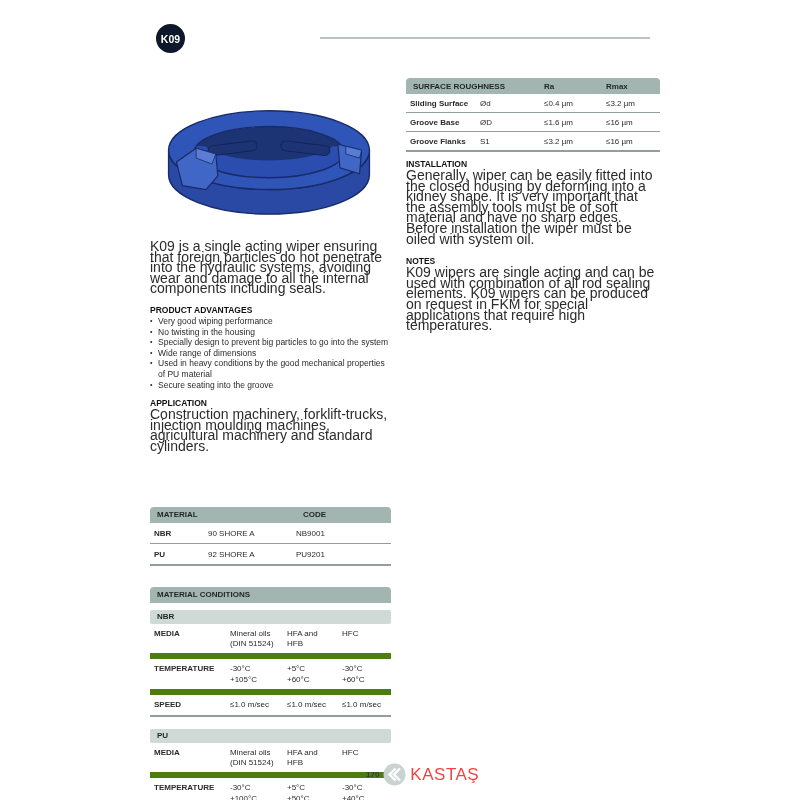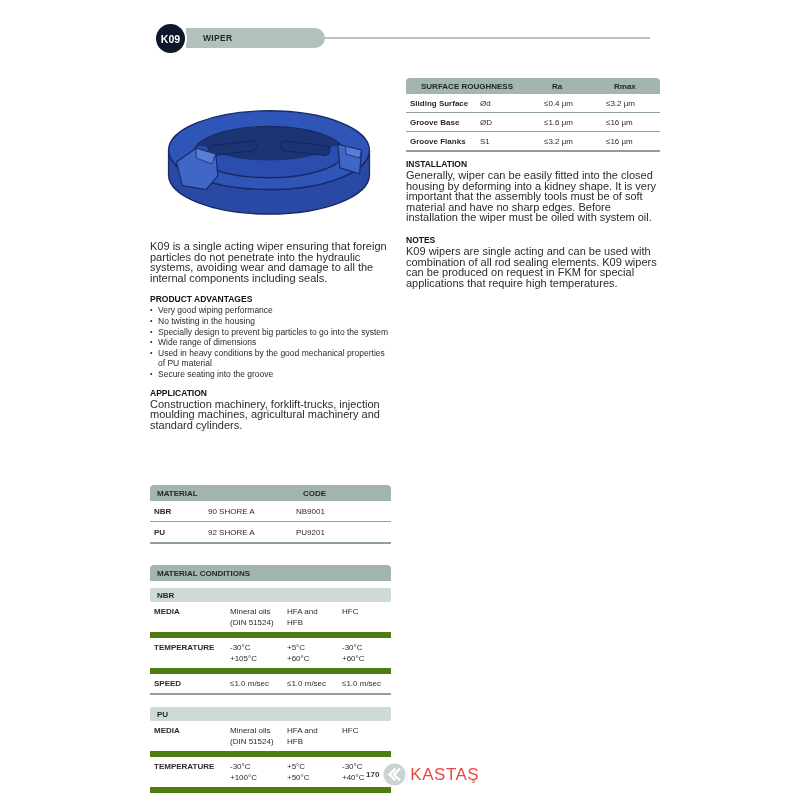--- a/index.html
+++ b/index.html
@@ -15,21 +15,21 @@
   .hdr-pill { position:absolute; left:186px; top:28px; width:139px; height:20px;
     background:#b2c1bd; border-radius:0 10px 10px 0; z-index:1;
     display:flex; align-items:center; padding-left:17px;
     font-weight:bold; font-size:8.5px; color:#1d2624; letter-spacing:.3px; }
   .hdr-line { position:absolute; left:320px; top:37px; width:330px; height:2px; background:#b7c4c0; }
 
   
   .col-left  { position:absolute; left:150px; top:97px;  width:241px; }
   .col-right { position:absolute; left:406px; top:78px;  width:254px; }
 
-  .para { font-size:11px; line-height:10.6px; color:#2b2b2b; }
+  .para { font-size:14px; line-height:10.6px; color:#2b2b2b; }
   .h-sec { font-size:8.5px; font-weight:bold; color:#111; margin-bottom:1px; }
 
   .product-img { width:238px; height:128px; margin-bottom:12px; }
 
   .adv-list { list-style:none; margin-top:11px; }
   .adv-list li { font-size:8.5px; line-height:10.6px; padding-left:8px; position:relative; }
   .adv-list li::before { content:"•"; position:absolute; left:0; top:0; font-size:7px; }
 
   .app-block { margin-top:8px; }
 
@@ -52,44 +52,41 @@
   .oc-grid { display:grid; grid-template-columns:80px 57px 55px 1fr; }
   .oc-table .bar { padding-left:7px; grid-template-columns:1fr; }
   .oc-sec { margin-top:7px; }
   .oc-row { padding:5px 0 4px 0; font-size:8px; white-space:pre-line; line-height:10.4px; }
   .oc-row .c0 { font-weight:bold; padding-left:4px; }
   .oc-row.sep { border-bottom:6px solid #4d7c0f; }
   .oc-row.last { border-bottom:2px solid #8fa09c; }
   .note { margin-top:8px; font-size:8.3px; font-style:italic; line-height:10.4px; color:#2b2b2b; }
 
   
-  .sr-grid { display:grid; grid-template-columns:74px 64px 62px 1fr;padding-left:8px; }
+  .sr-grid { display:grid; grid-template-columns:74px 64px 62px 1fr; }
   .sr-bar .g0 { grid-column:1 / 3; padding-left:7px; }
   .sr-row { padding:5px 0 4px 0; border-bottom:1px solid #8fa09c; font-size:8px; }
   .sr-row:last-child { border-bottom:2px solid #8fa09c; }
   .sr-row .c0 { font-weight:bold; padding-left:4px; }
 
   .inst-block { margin-top:7px; }
   .notes-block { margin-top:12px; }
 
   
   .footer { position:absolute; left:366px; top:763px; display:flex; align-items:center; gap:4px; }
   .page-num { font-size:8px; font-weight:bold; color:#3a3a3a;text-align:right; }
   .logo-text { font-size:17px; color:#ef4444; letter-spacing:.5px; font-weight:400; }
 </style>
 </head>
 <body>
 
 <div class="page">
 
   <div class="hdr-circle">
     <span>K09</span>
-  </div>
-  <div class="hdr-pill">
-    <span>WIPER</span>
   </div>
   <div class="hdr-line"></div>
 
   <div class="col-left">
 
     <svg class="product-img" viewBox="0 0 240 130">
 
       <path d="M18,54 A102,40 0 0 0 222,54 L222,79 A102,40 0 0 1 18,79 Z" fill="#2a49a5" stroke="#182b66" stroke-width="1.4"></path>
 
       <ellipse cx="120" cy="56" rx="76" ry="26" fill="#1d3474"></ellipse>

